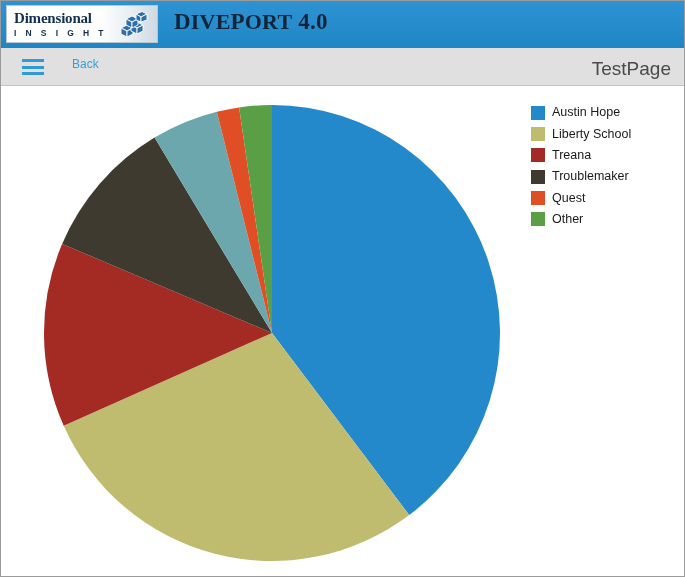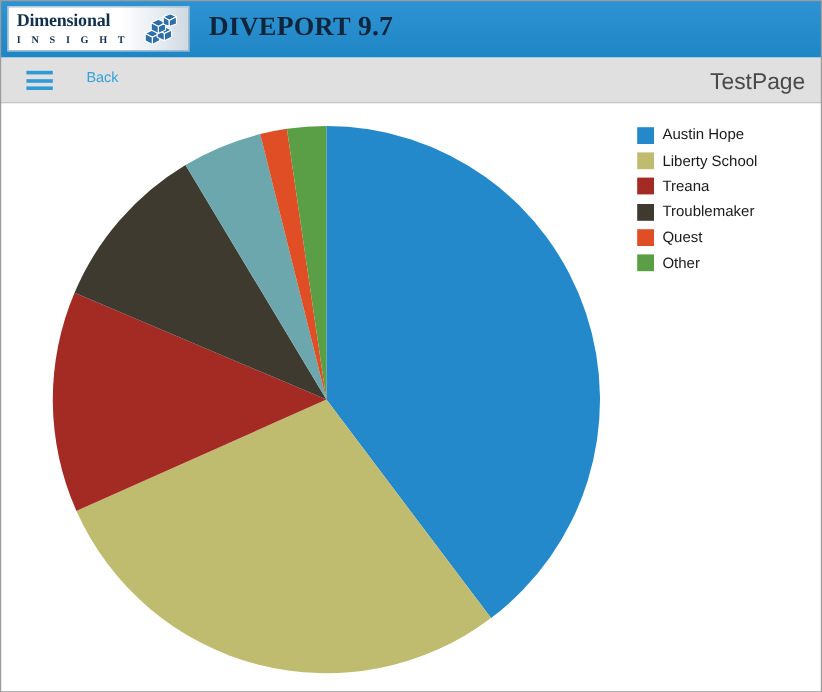--- a/index.html
+++ b/index.html
@@ -53,21 +53,21 @@
   }
   .logo-line1 {
     font-family: "Liberation Serif", serif;
     font-size: 15px;
     font-weight: bold;
     color: #13304f;
     letter-spacing: -0.2px;
     display: block;
   }
   .logo-line2 {
-    font-family: Liberation Serif, serif;
+    font-family: Liberation Sans, sans-serif;
     font-size: 8.5px;
     font-weight: bold;
     color: #13304f;
     letter-spacing: 3.4px;
     display: block;
     margin-top: 3px;
   }
   .logo-cubes {
     position: absolute;
     right: 9px;
@@ -216,21 +216,21 @@
           <polygon points="14,11 20,8 20,14 14,17"></polygon>
 
           <polygon points="18,3 24,0.5 29,3 23,6"></polygon>
           <polygon points="18,3 23,6 23,11 18,9"></polygon>
           <polygon points="23,6 29,3 29,9 23,11"></polygon>
         </g>
       </svg>
     </div>
 
     <div class="app-title">
-      <span>D</span><span class="sc">IVE</span><span>P</span><span class="sc">ORT</span><span> 9.7</span>
+      <span>D</span><span class="sc">IVE</span><span>P</span><span class="sc">ORT</span><span> 4.0</span>
     </div>
   </div>
 
   <div class="toolbar">
     <div class="hamburger">
       <span></span>
       <span></span>
       <span></span>
     </div>
     <div class="back-link">Back</div>

